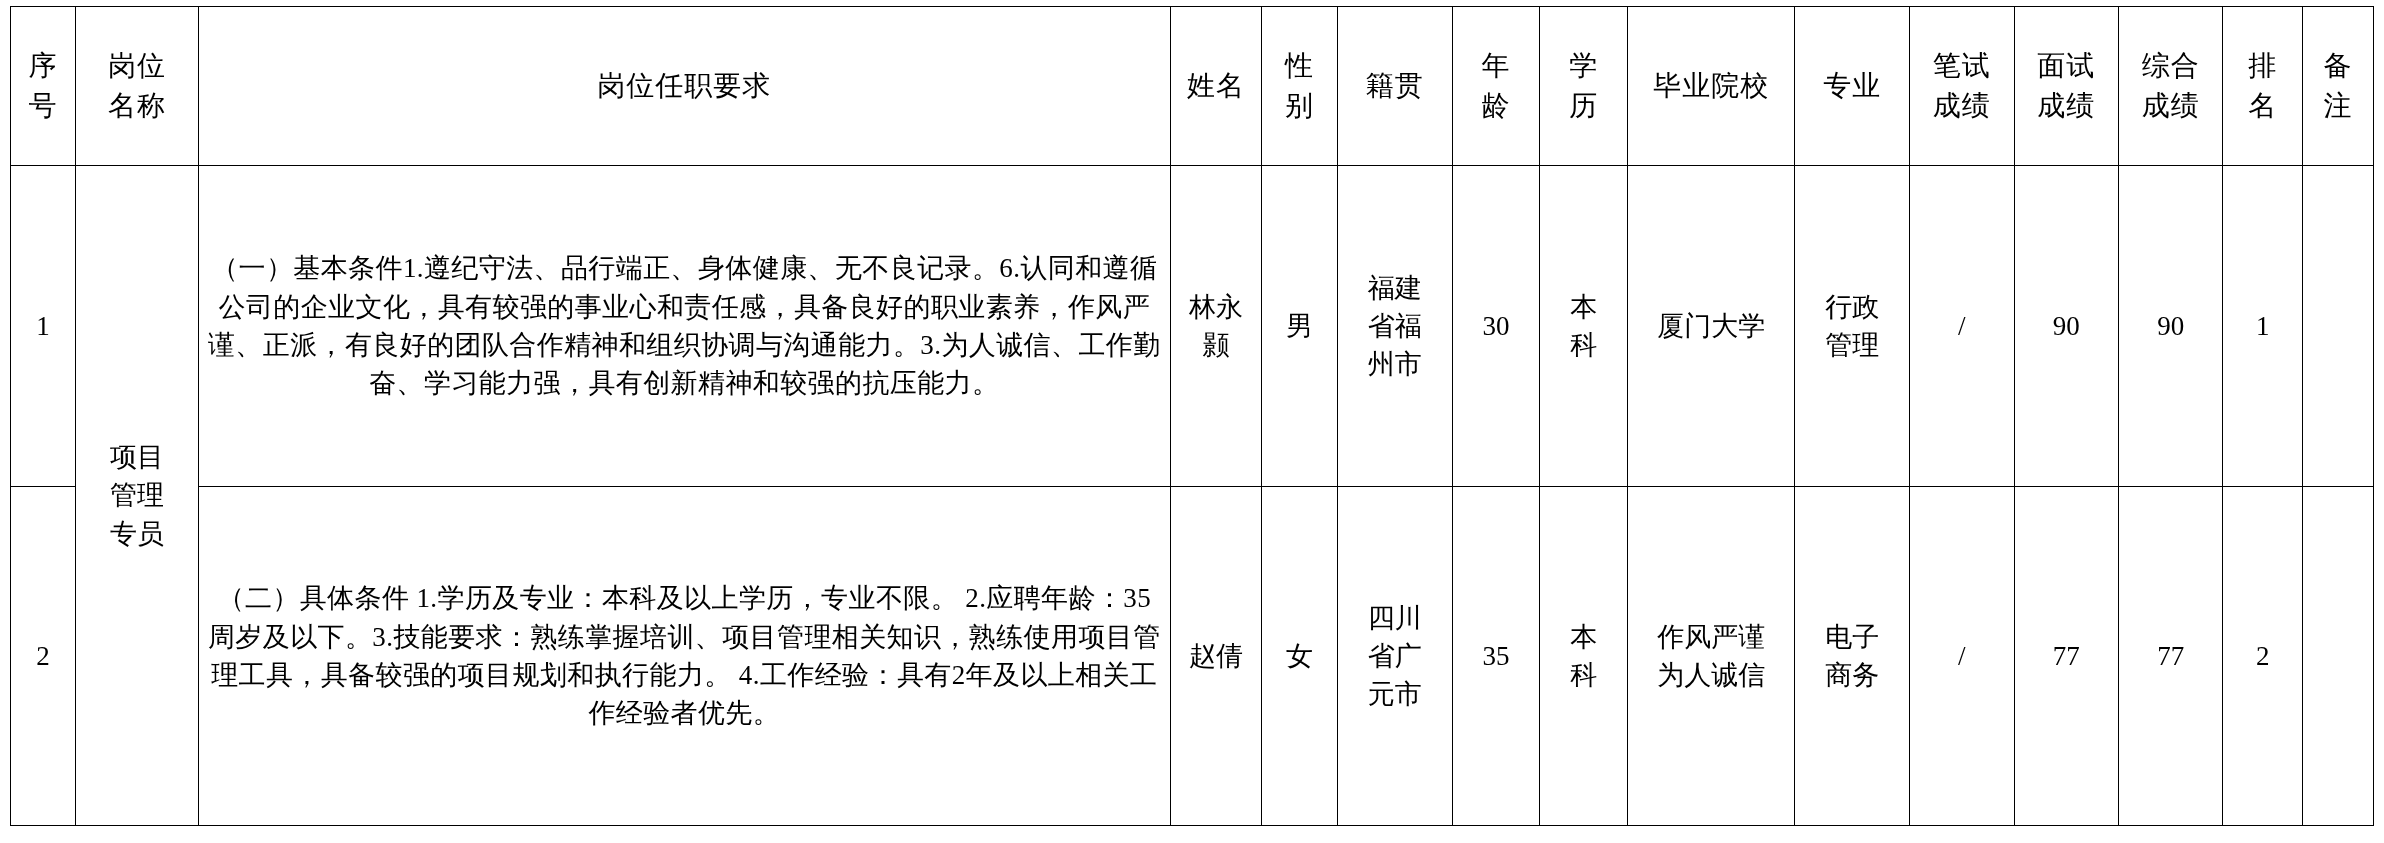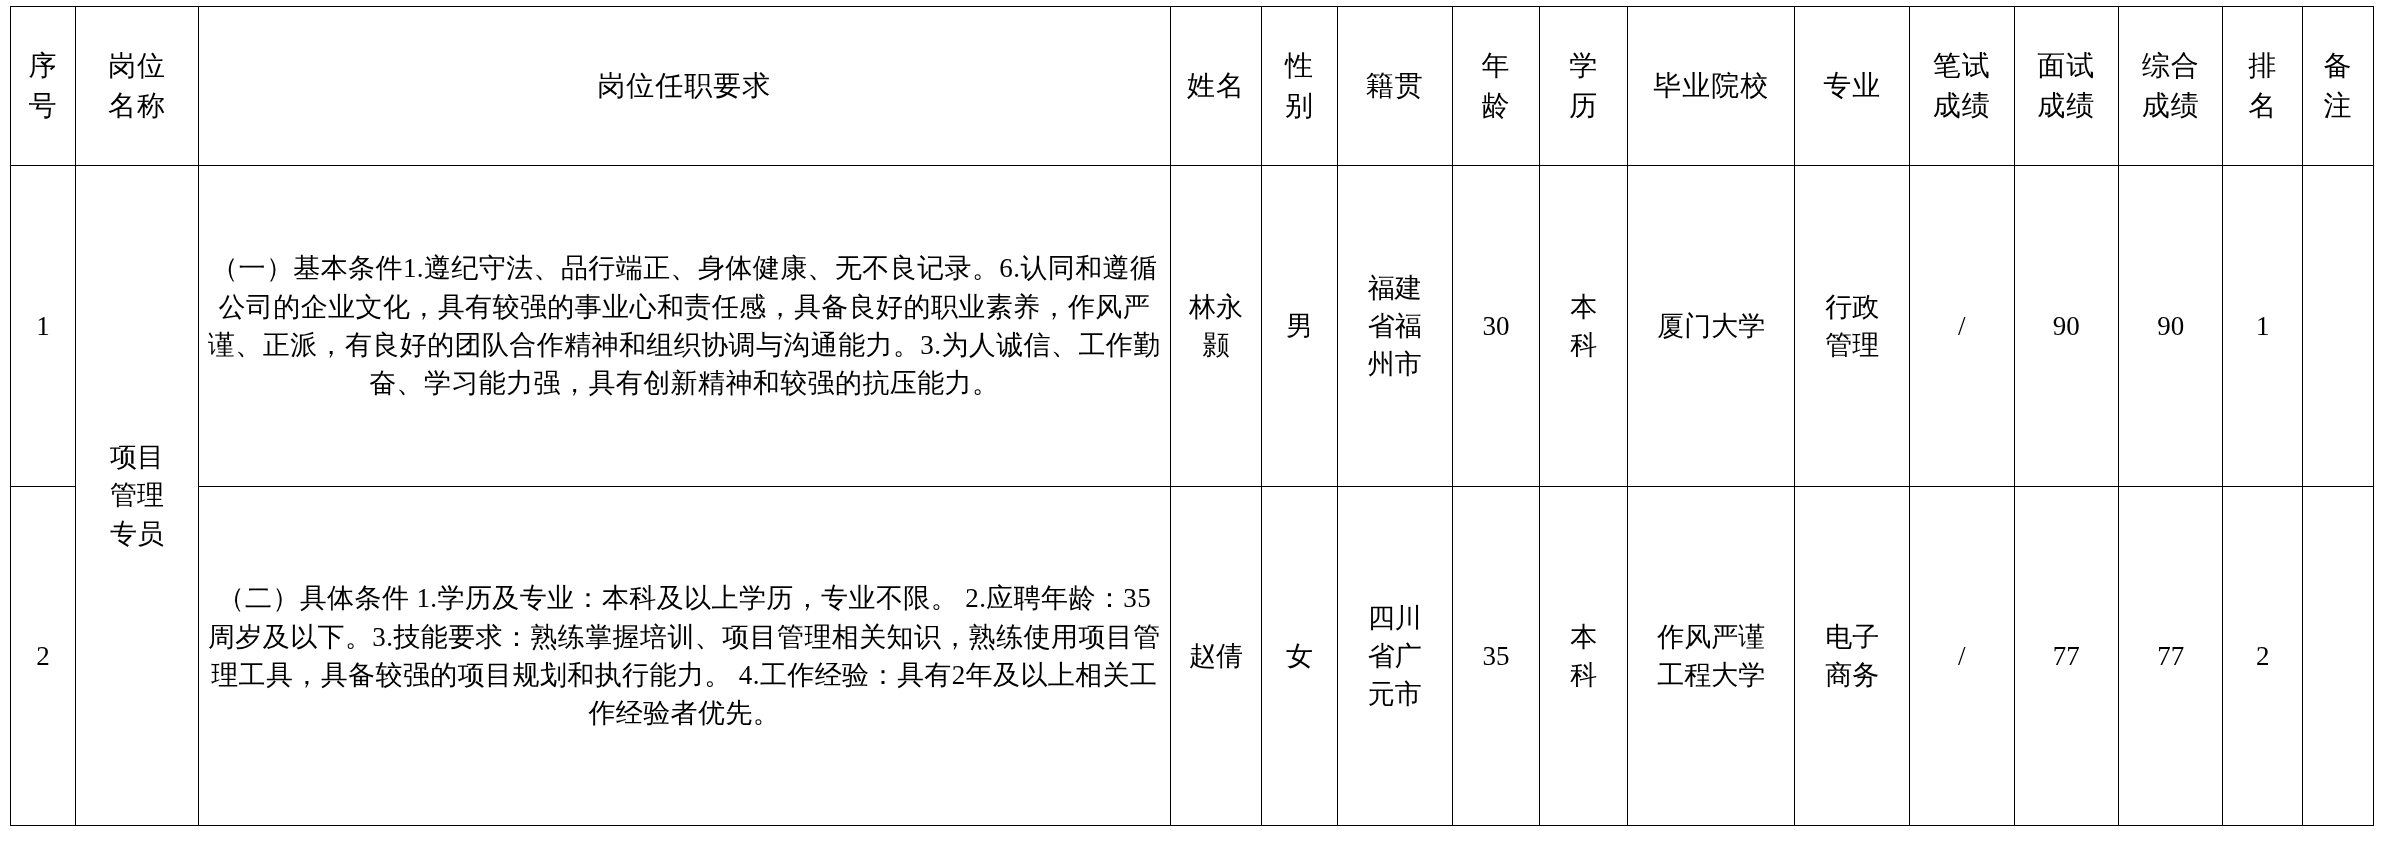--- a/index.html
+++ b/index.html
@@ -224,21 +224,21 @@
         <td>35</td>
         <td>
           <span class="stack">
             <span>本</span>
             <span>科</span>
           </span>
         </td>
         <td>
           <span class="stack">
             <span>作风严谨</span>
-            <span>工程大学</span>
+            <span>为人诚信</span>
           </span>
         </td>
         <td>
           <span class="stack">
             <span>电子</span>
             <span>商务</span>
           </span>
         </td>
         <td>/</td>
         <td>77</td>

